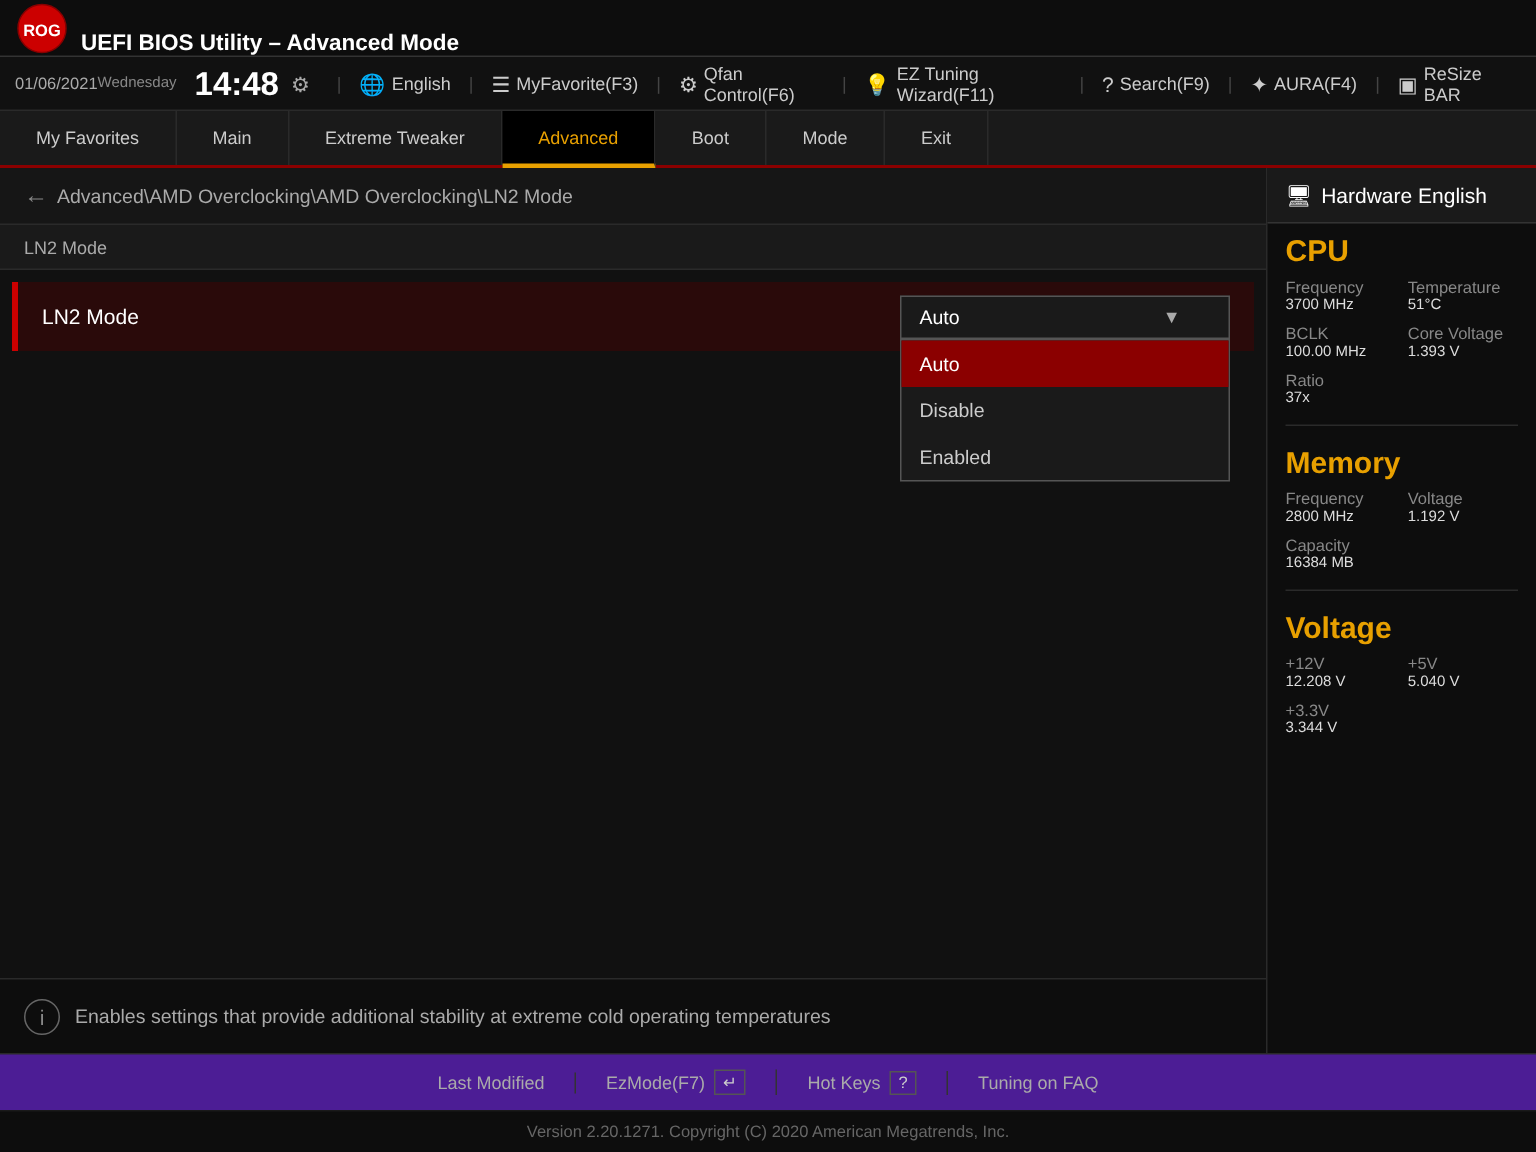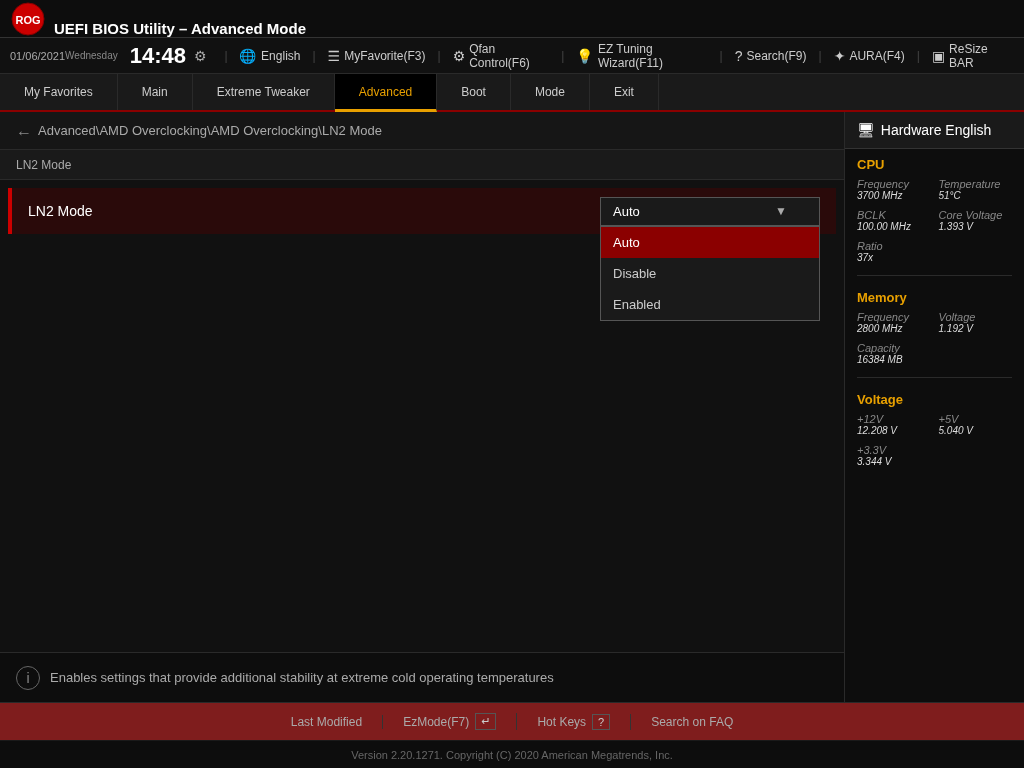--- a/index.html
+++ b/index.html
@@ -187,32 +187,31 @@
       padding: 10px 12px;
       font-size: 14px;
       color: #fff;
       border-bottom: 1px solid #333;
       display: flex;
       align-items: center;
       gap: 6px;
     }
     .hw-section-title {
       color: #e8a000;
-      font-size: 13px;
+      font-size: 20px;
       font-weight: bold;
       padding: 8px 12px 4px;
     }
     .hw-row {
       display: flex;
       padding: 2px 12px;
       gap: 8px;
     }
     .hw-col {
       flex: 1;
-      font-style: italic;
     }
     .hw-label {
       font-size: 11px;
       color: #888;
     }
     .hw-value {
       font-size: 10px;
       color: #ddd;
       margin-bottom: 4px;
     }
@@ -242,21 +241,21 @@
       display: flex;
       align-items: center;
       justify-content: center;
       font-size: 14px;
       color: #888;
       flex-shrink: 0;
     }
 
     
     .footer {
-      background: #7f1d1d;
+      background: #4c1d95;
       border-top: 1px solid #2a2a2a;
       height: 38px;
       display: flex;
       align-items: center;
       justify-content: center;
       gap: 0;
       font-size: 12px;
       color: #aaa;
     }
     .footer-item {
@@ -501,20 +500,20 @@
     </div>
     <div class="footer-item">
       <span>EzMode(F7)</span>
       <span class="footer-key">↵</span>
     </div>
     <div class="footer-item">
       <span>Hot Keys</span>
       <span class="footer-key">?</span>
     </div>
     <div class="footer-item">
-      <span>Search on FAQ</span>
+      <span>Tuning on FAQ</span>
     </div>
   </div>
 
   <div class="copyright">
     <span>Version 2.20.1271. Copyright (C) 2020 American Megatrends, Inc.</span>
   </div>
 </div>
 
 </body></html>

